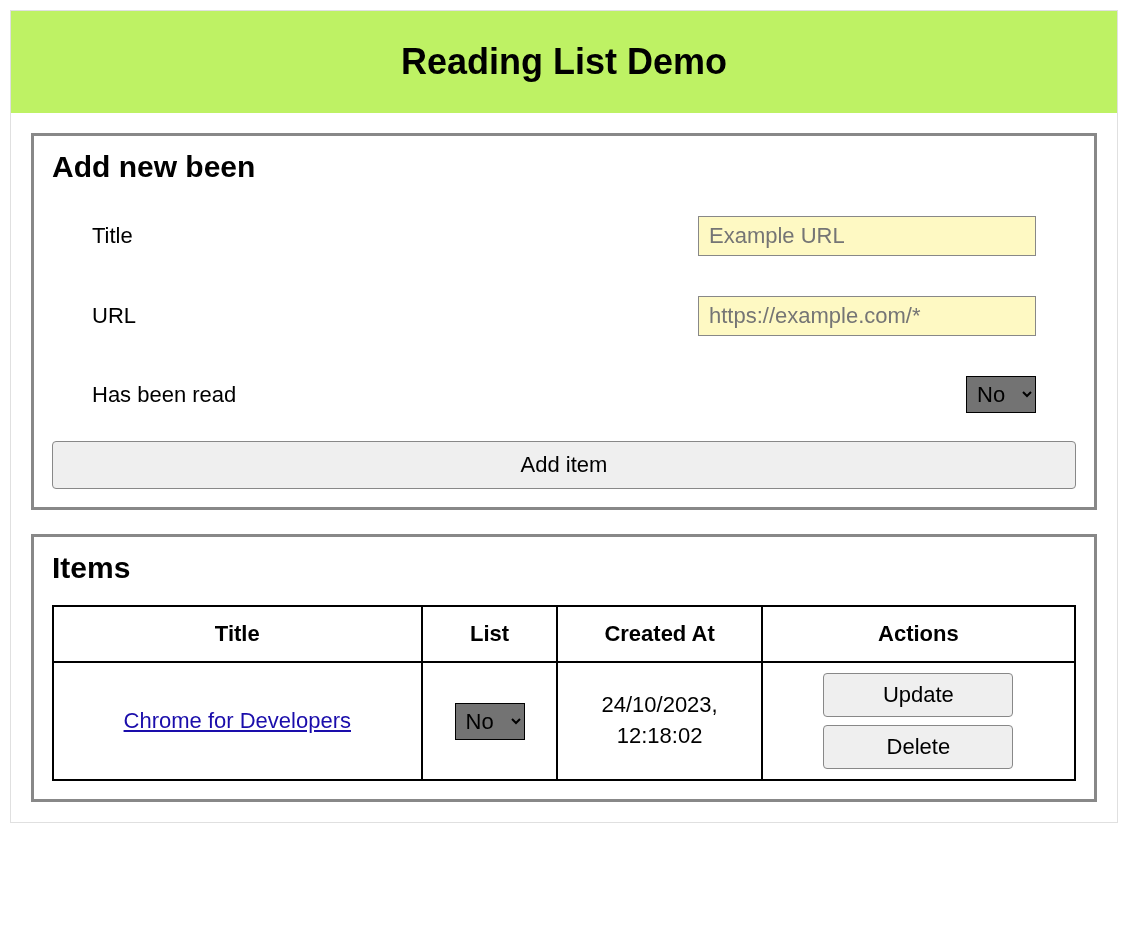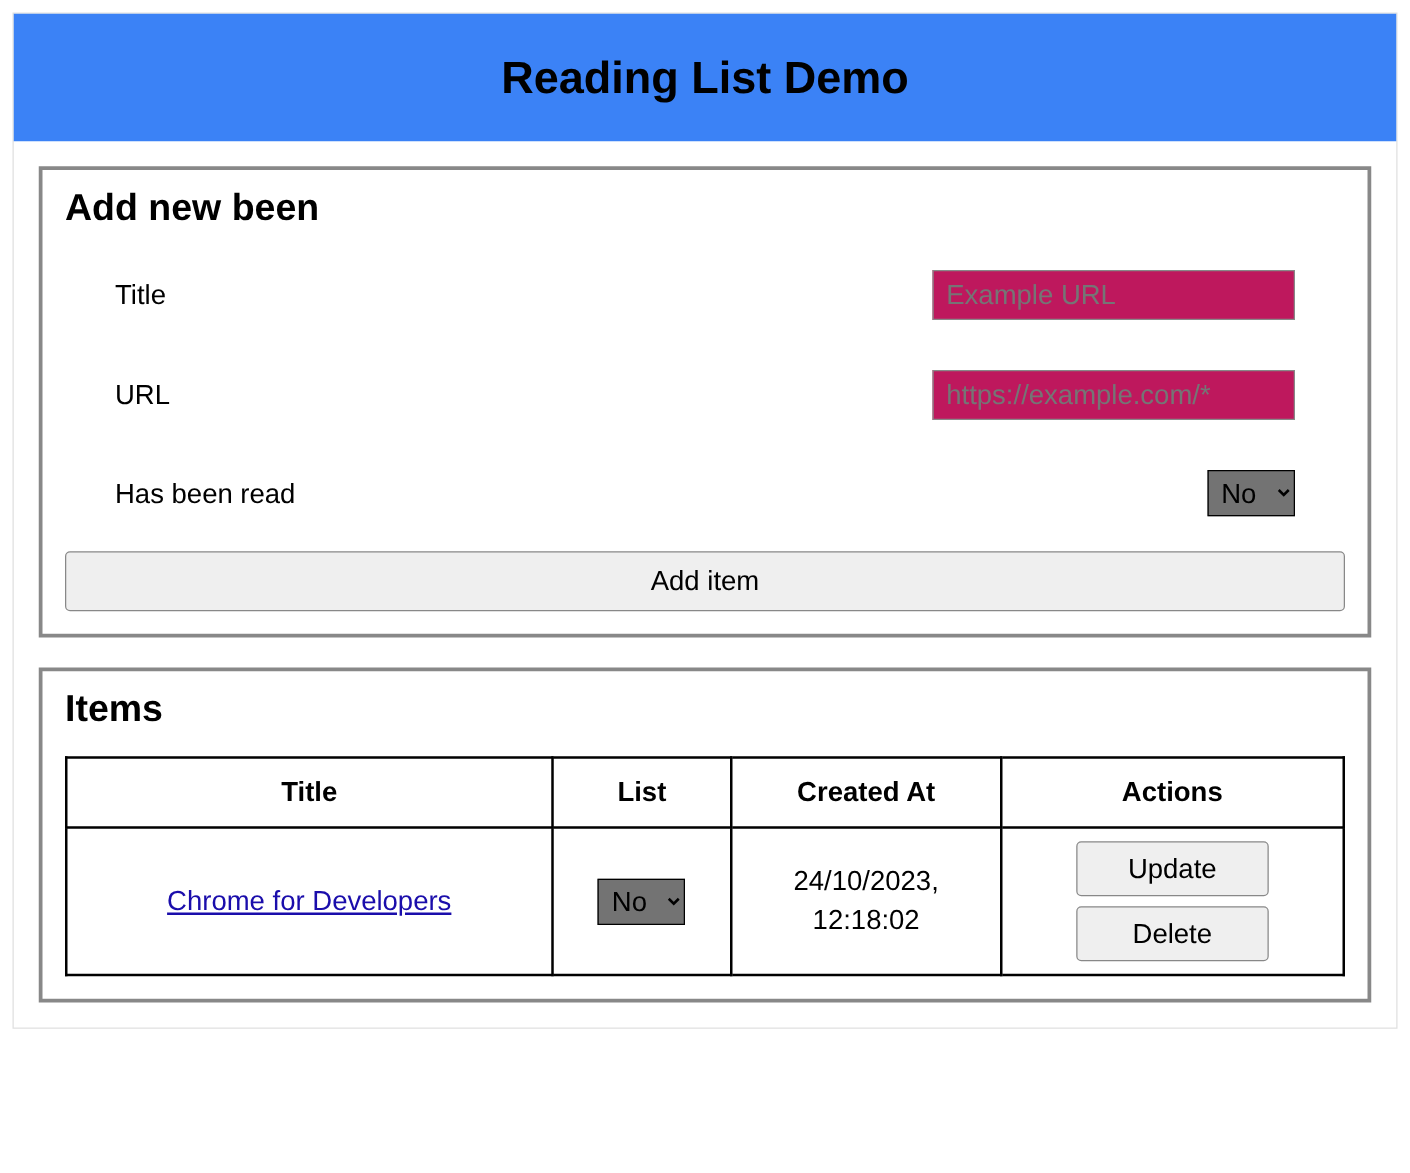--- a/index.html
+++ b/index.html
@@ -11,21 +11,21 @@
       font-family: -apple-system, BlinkMacSystemFont, "Segoe UI", Helvetica, Arial, sans-serif;
       background: #ffffff;
       color: #000000;
     }
     .outer-container {
       margin: 10px;
       border: 1px solid #e0e0e0;
       background: #ffffff;
     }
     .header {
-      background: #3b82f6;
+      background: #bef264;
       padding: 30px 0;
       text-align: center;
     }
     .header h1 {
       margin: 0;
       font-size: 36px;
       font-weight: 700;
     }
     .content {
       padding: 20px 20px 20px 20px;
@@ -52,22 +52,22 @@
       padding: 12px 40px 12px 40px;
       margin-bottom: 16px;
     }
     .form-label {
       font-size: 22px;
     }
     input[type="text"] {
       font-size: 22px;
       padding: 6px 10px;
       border: 1px solid #888;
-      background: #be185d;
-      width: 290px;
+      background: #fef9c3;
+      width: 338px;
       font-family: inherit;
     }
     select {
       font-size: 22px;
       padding: 4px 6px;
       border: 1px solid #000;
       background: #737373;
       font-family: inherit;
     }
     .full-button {
@@ -96,21 +96,21 @@
     }
     td.title-cell a {
       color: #1a0dab;
       text-decoration: underline;
     }
     .actions-cell {
       padding: 10px;
     }
     .action-button {
       display: block;
-      width: 154px;
+      width: 190px;
       margin: 0 auto 8px auto;
       font-size: 22px;
       padding: 8px 0;
       background: #efefef;
       border: 1px solid #888;
       border-radius: 4px;
       cursor: pointer;
       font-family: inherit;
       text-align: center;
     }

